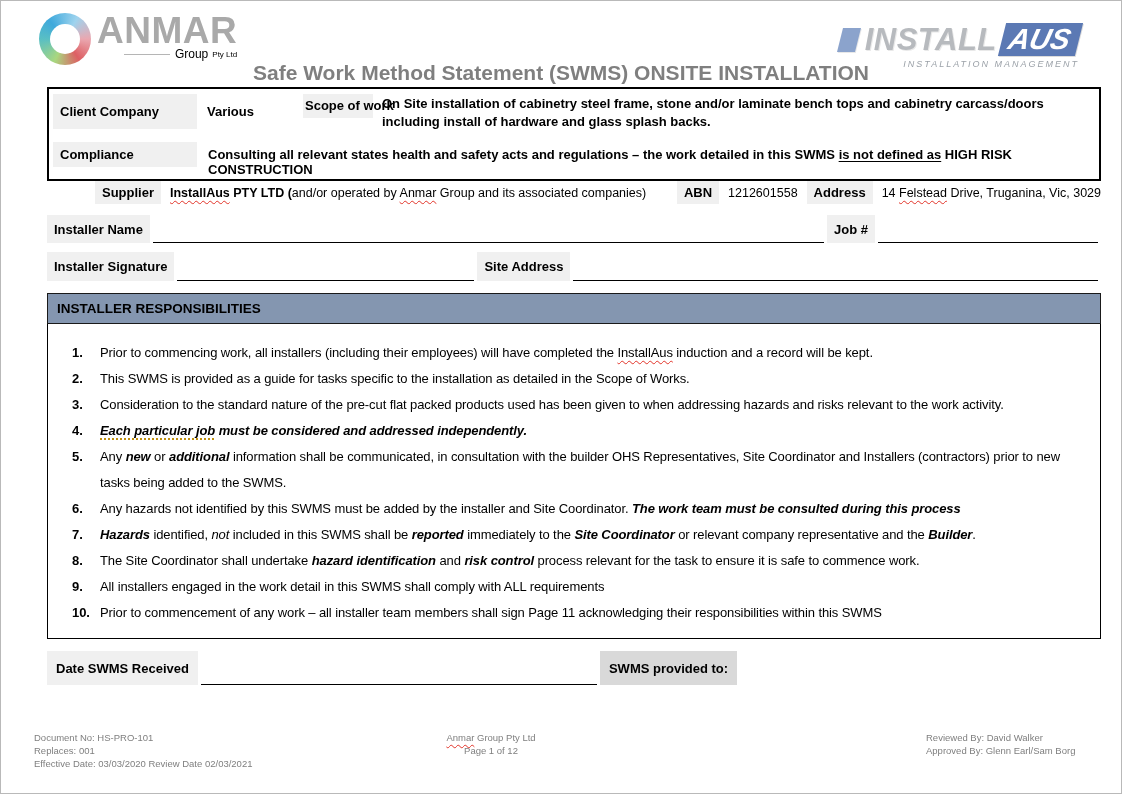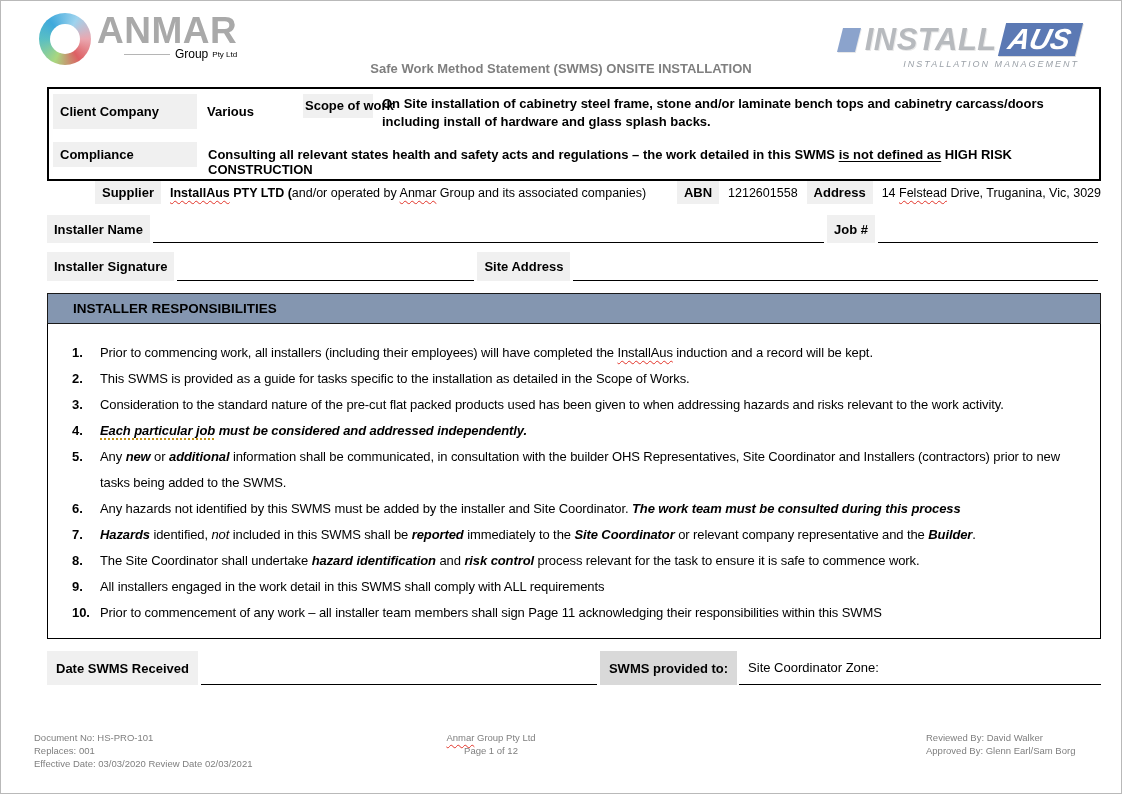--- a/index.html
+++ b/index.html
@@ -28,21 +28,21 @@
              margin-right:7px; box-shadow:1px 1px 0 #e8e8e8; }
   .ia-install { font-size:31px; font-weight:700; font-style:italic; color:#b7babe;
                 letter-spacing:0.5px; text-shadow:1px 1px 0 #e9e9e9; line-height:32px; }
   .ia-aus { background:#5b79b4; transform:skewX(-14deg); padding:1px 9px 2px 7px; margin-left:5px;
             box-shadow:1px 1px 0 #dcdcdc; }
   .ia-aus span { display:inline-block; font-size:29px; font-weight:700; font-style:italic;
                  color:#fff; line-height:30px; }
   .ia-tagline { font-size:9px; font-style:italic; color:#9ba1a8; letter-spacing:2px; margin-top:3px; }
 
   .doc-title { position:absolute; left:0; top:60px; width:100%; text-align:center;
-               font-size:13px; font-weight:700; color:#7f7f7f; }
+               font-size:21px; font-weight:700; color:#7f7f7f; }
 
   
   .chip { background:#f0f0f0; font-weight:700; font-size:13px; padding:4px 7px; white-space:nowrap; }
   .chip.dark { background:#d9d9d9; }
   .b { font-weight:700; } .i { font-style:italic; }
   .u { text-decoration:underline; text-underline-offset:2px; }
   .sq-red { text-decoration:underline wavy #e2342a 1px; text-underline-offset:3px; }
   .sq-gold { text-decoration:underline dotted #c09010 1.5px; text-underline-offset:3px; }
   .b.sq-red, .sq-red.b { text-decoration:underline wavy #e2342a 1px; }
 
@@ -72,21 +72,21 @@
   .line-row { position:absolute; left:46px; width:1054px; display:flex; align-items:stretch; }
   .line-row .chip { display:flex; align-items:center; }
   .fill { border-bottom:1.5px solid #000; margin-left:3px; margin-right:3px; }
   .row-name { top:214px; height:28px; }
   .row-sig  { top:251px; height:29px; }
   .fill.grow { flex:1; }
 
   
   .resp-box { position:absolute; left:46px; top:292px; width:1054px; }
   .resp-header { background:#8496b0; border:1px solid #1a1a1a; font-weight:700; font-size:13.5px;
-                 padding:7px 25px; }
+                 padding:7px 9px; }
   .resp-body { border:1.5px solid #000; border-top:none; background:#fff;
                padding:16px 10px 12px 24px; min-height:288px; }
   .resp-item { display:flex; line-height:26px; font-size:13px; letter-spacing:-0.1px; }
   .resp-item .num { width:28px; flex:none; font-weight:700; }
   .resp-item .txt { flex:1; padding-right:4px; }
 
   
   .receipt-row { position:absolute; left:46px; top:650px; width:1054px; height:34px;
                  display:flex; align-items:stretch; font-size:13px; }
   .receipt-row .chip { display:flex; align-items:center; padding:4px 9px; }
@@ -216,23 +216,20 @@
           <span class="num">10.</span>
           <span class="txt"><span>Prior to commencement of any work – all installer team members shall sign Page 11 acknowledging their responsibilities within this SWMS</span></span>
         </div>
       </div>
   </div>
 
   <div class="receipt-row">
     <span class="chip">Date SWMS Received</span>
     <span class="fill date-fill"></span>
     <span class="chip dark">SWMS provided to:</span>
-    <span class="zone-area">
-      <span>Site Coordinator Zone:</span>
-    </span>
   </div>
 
   <div class="footer">
     <div class="f-left">
       <div>Document No: HS-PRO-101</div>
       <div>Replaces: 001</div>
       <div>Effective Date: 03/03/2020 Review Date 02/03/2021</div>
     </div>
     <div class="f-center">
       <div><span class="sq-red">Anmar</span><span> Group Pty Ltd</span></div>

